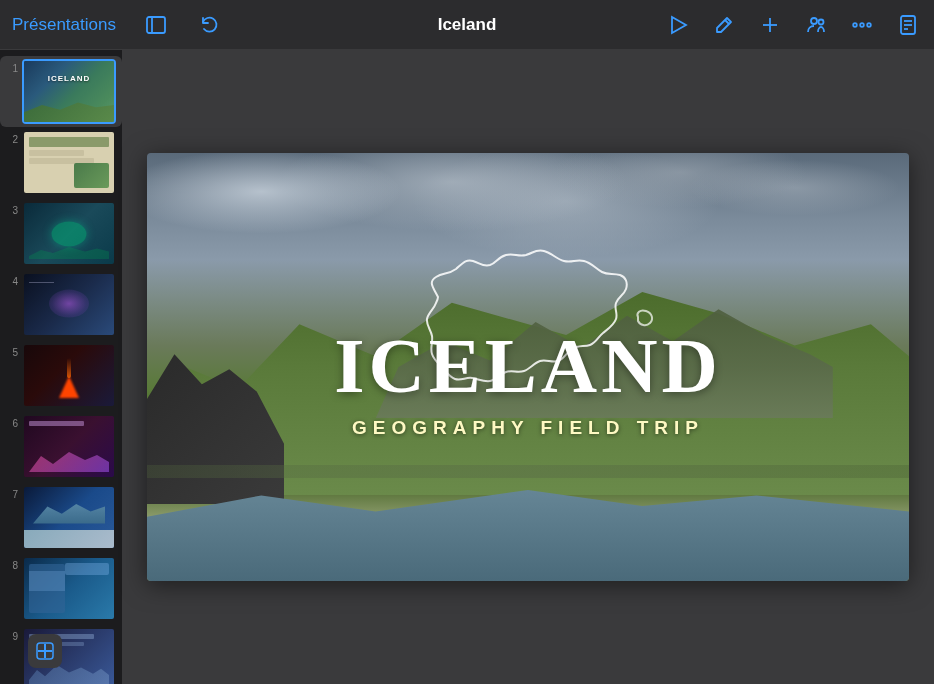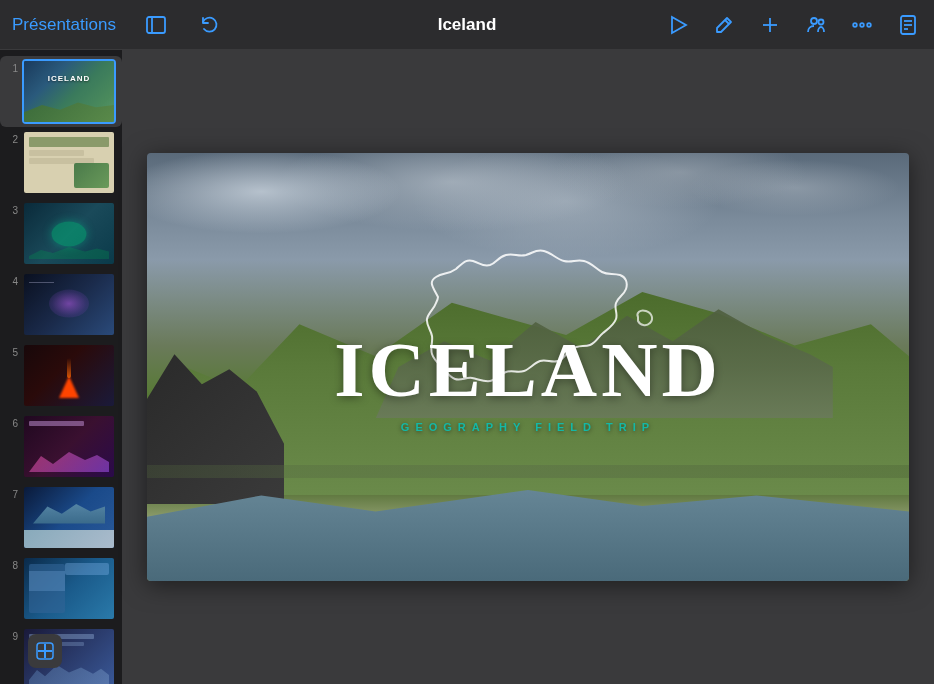--- a/index.html
+++ b/index.html
@@ -266,23 +266,23 @@
       font-size: 78px;
       font-weight: 900;
       color: #fff;
       letter-spacing: 4px;
       text-transform: uppercase;
       line-height: 1;
       text-shadow: 0 2px 8px rgba(0,0,0,0.4);
       font-family: 'Georgia', serif;
     }
     .iceland-subtitle {
-      font-size: 11px;
+      font-size: 19px;
       font-weight: 600;
-      color: #14b8a6;
+      color: #fef9c3;
       letter-spacing: 6px;
       text-transform: uppercase;
       margin-top: 12px;
       text-shadow: 0 1px 4px rgba(0,0,0,0.5);
     }
 
     
     .slide-panel-container {
       position: relative;
       width: 122px;

